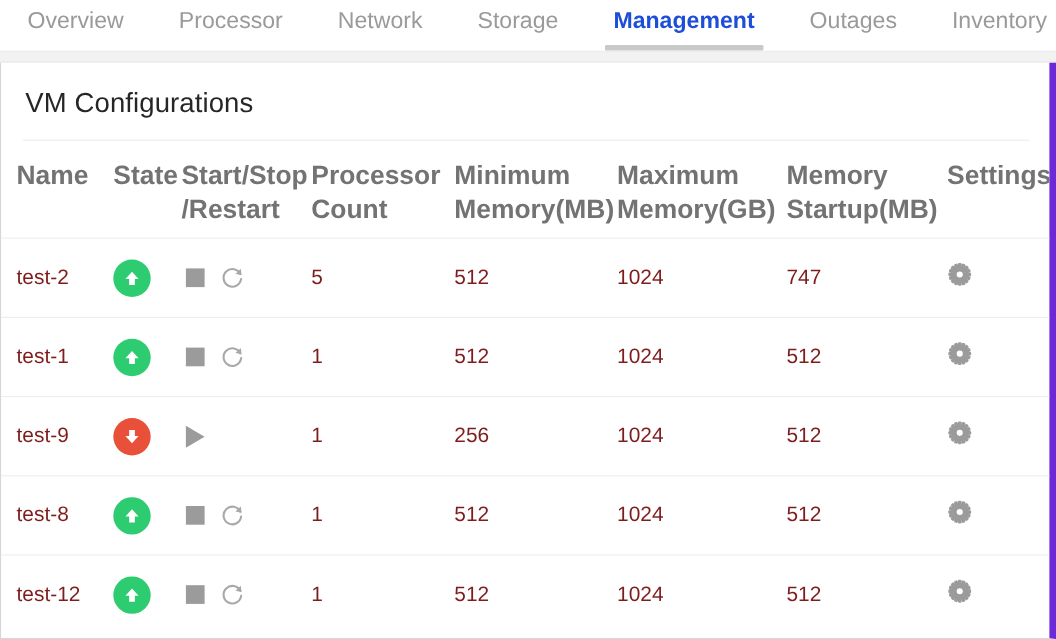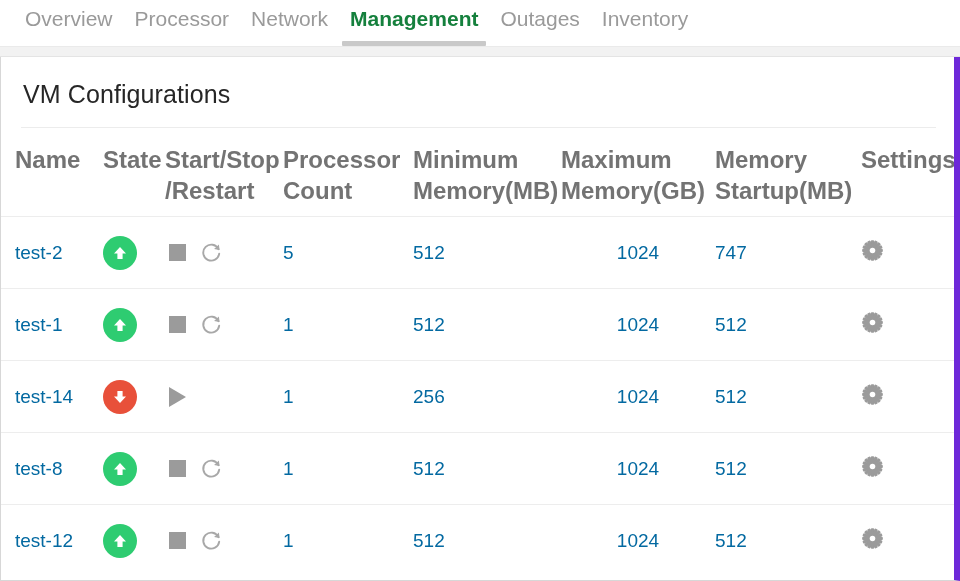--- a/index.html
+++ b/index.html
@@ -17,32 +17,33 @@
 
   
   .tabbar {
     position: relative;
     height: 46px;
     display: flex;
     align-items: flex-end;
     padding: 6px 0 0 14px;
     box-sizing: border-box;
     background: #ffffff;
+    gap: 28px;
   }
   .tab {
     position: relative;
     font-size: 21px;
     color: #9a9a9a;
     padding: 0 11px 14px 11px;
     white-space: nowrap;
     line-height: 26px;
     cursor: pointer;
   }
   .tab.active {
-    color: #15803d;
+    color: #1d4ed8;
     font-weight: bold;
   }
   .tab.active .tab-underline {
     position: absolute;
     left: 3px;
     right: 3px;
     bottom: 0;
     height: 5px;
     background: #c9c9c9;
     border-radius: 1px;
@@ -98,33 +99,33 @@
     line-height: 31px;
   }
   table.vmtable tbody tr {
     border-top: 1px solid #ededed;
   }
   table.vmtable thead tr {
     border-bottom: 1px solid #ededed;
   }
   table.vmtable td {
     font-size: 19px;
-    color: #0369a1;
+    color: #7f1d1d;
     height: 71px;
     vertical-align: middle;
     padding: 0;
   }
 
   
   .col-name   { width: 88px;  padding-left: 14px !important; }
   .col-state  { width: 62px;  }
   .col-ctrl   { width: 112px; }
   .col-proc   { width: 130px; }
   .col-min    { width: 148px; }
-  .col-max    { width: 154px; text-align: center; }
+  .col-max    { width: 154px; }
   .col-mem    { width: 146px; }
   .col-set    { width: 110px; }
 
   th.col-ctrl { text-align: right; padding-right: 6px !important; }
   th.col-name { padding-left: 14px !important; }
   td.col-state, td.col-set { text-align: left; }
 
   .ctrl-wrap {
     display: flex;
     align-items: center;
@@ -167,20 +168,21 @@
   }
   .gear-icon { cursor: pointer; }
 </style>
 </head>
 <body>
 
 <div class="tabbar" id="tabbar">
     <div class="tab"><span>Overview</span></div>
     <div class="tab"><span>Processor</span></div>
     <div class="tab"><span>Network</span></div>
+    <div class="tab"><span>Storage</span></div>
     <div class="tab active"><span>Management</span><span class="tab-underline" style="display: block;"></span></div>
     <div class="tab"><span>Outages</span></div>
     <div class="tab"><span>Inventory</span></div>
   </div>
 <div class="tabstrip-sep"></div>
 
 <div class="card">
 
   <div class="card-title">VM Configurations</div>
   <div class="title-rule"></div>
@@ -290,21 +292,21 @@
                   <rect x="10.2" y="1.2" width="3.6" height="21.6" rx="1.2" transform="rotate(112.5 12 12)"></rect>
                   <rect x="10.2" y="1.2" width="3.6" height="21.6" rx="1.2" transform="rotate(135 12 12)"></rect>
                   <rect x="10.2" y="1.2" width="3.6" height="21.6" rx="1.2" transform="rotate(157.5 12 12)"></rect>
                 </g>
                 <circle cx="12" cy="12" r="7.1" fill="#9b9b9b"></circle>
                 <circle cx="12" cy="12" r="2.9" fill="#ffffff"></circle>
               </svg>
             </span></td>
         </tr>
         <tr>
-          <td class="col-name">test-14</td>
+          <td class="col-name">test-9</td>
           <td class="col-state"><span class="state-badge state-down" style="background: rgb(232, 80, 58);">
               <svg width="18" height="18" viewBox="0 0 18 18">
                 <path d="M9 15 L3 8.4 L6.4 8.4 L6.4 3 L11.6 3 L11.6 8.4 L15 8.4 Z" fill="#ffffff"></path>
               </svg>
             </span></td>
           <td class="col-ctrl">
             <div class="ctrl-wrap">
               <span class="btn-icon">
                 <span class="play-tri" style="border-left-color: rgb(155, 155, 155);"></span>
               </span>

